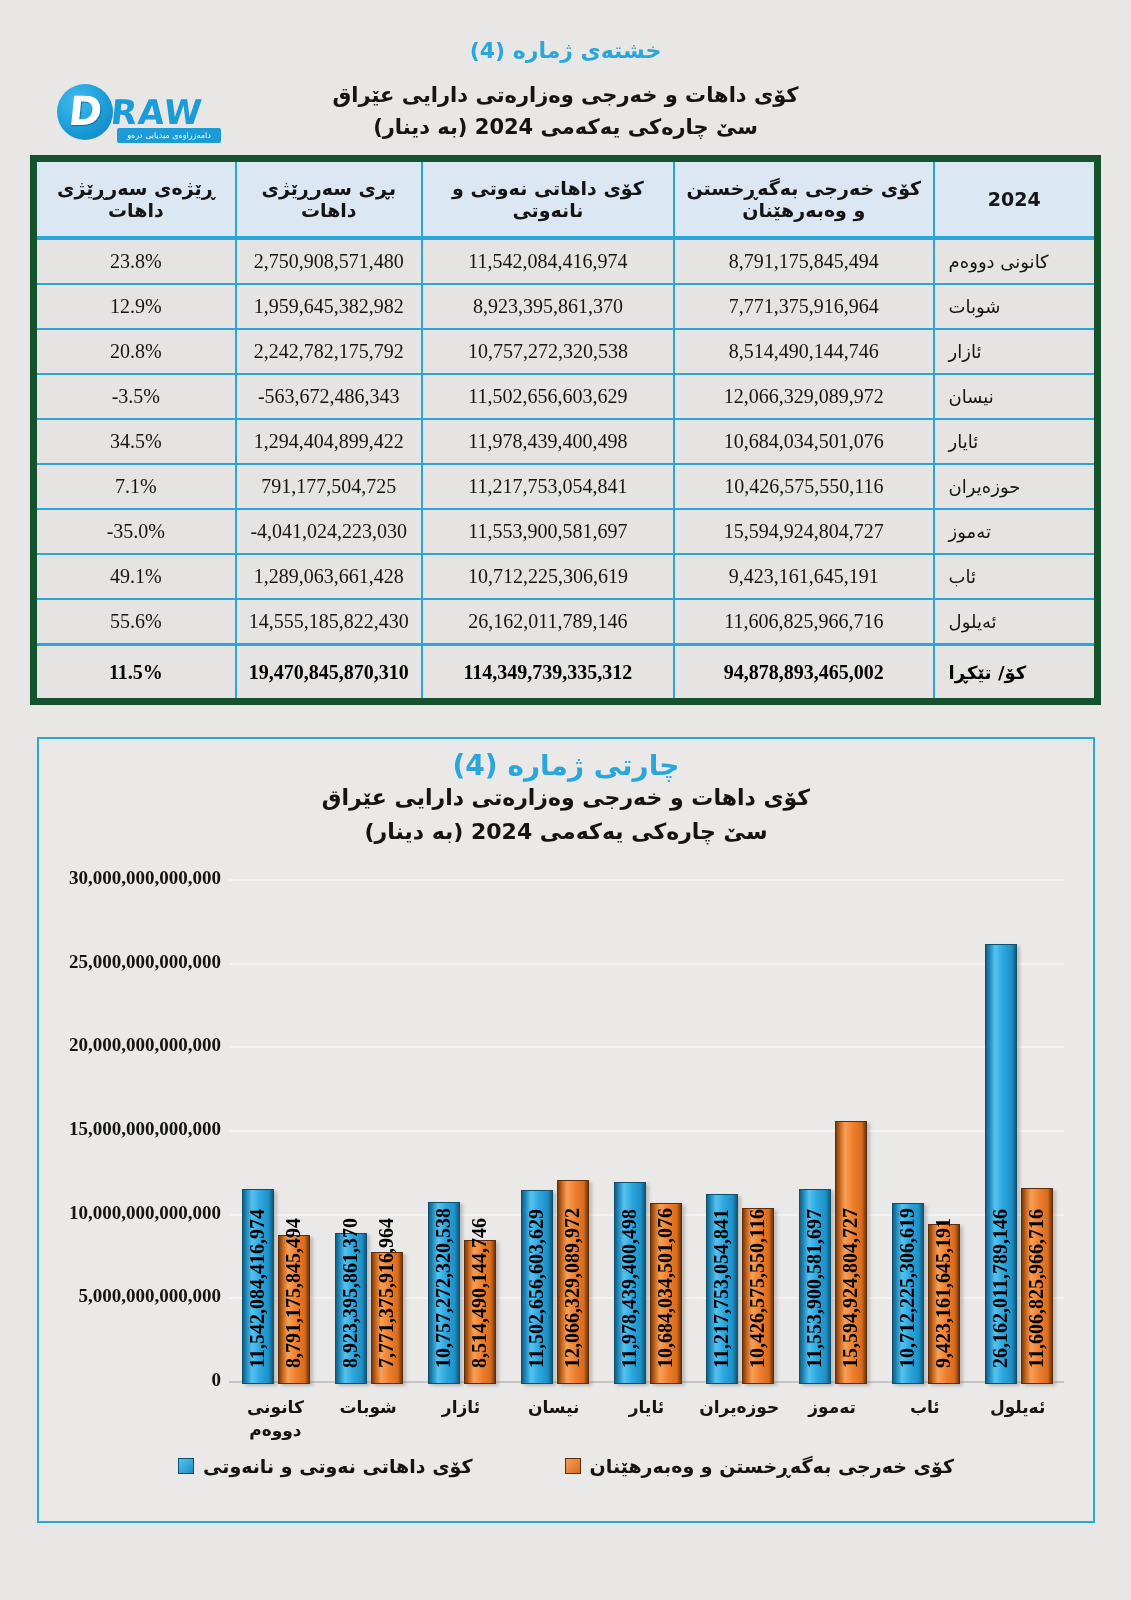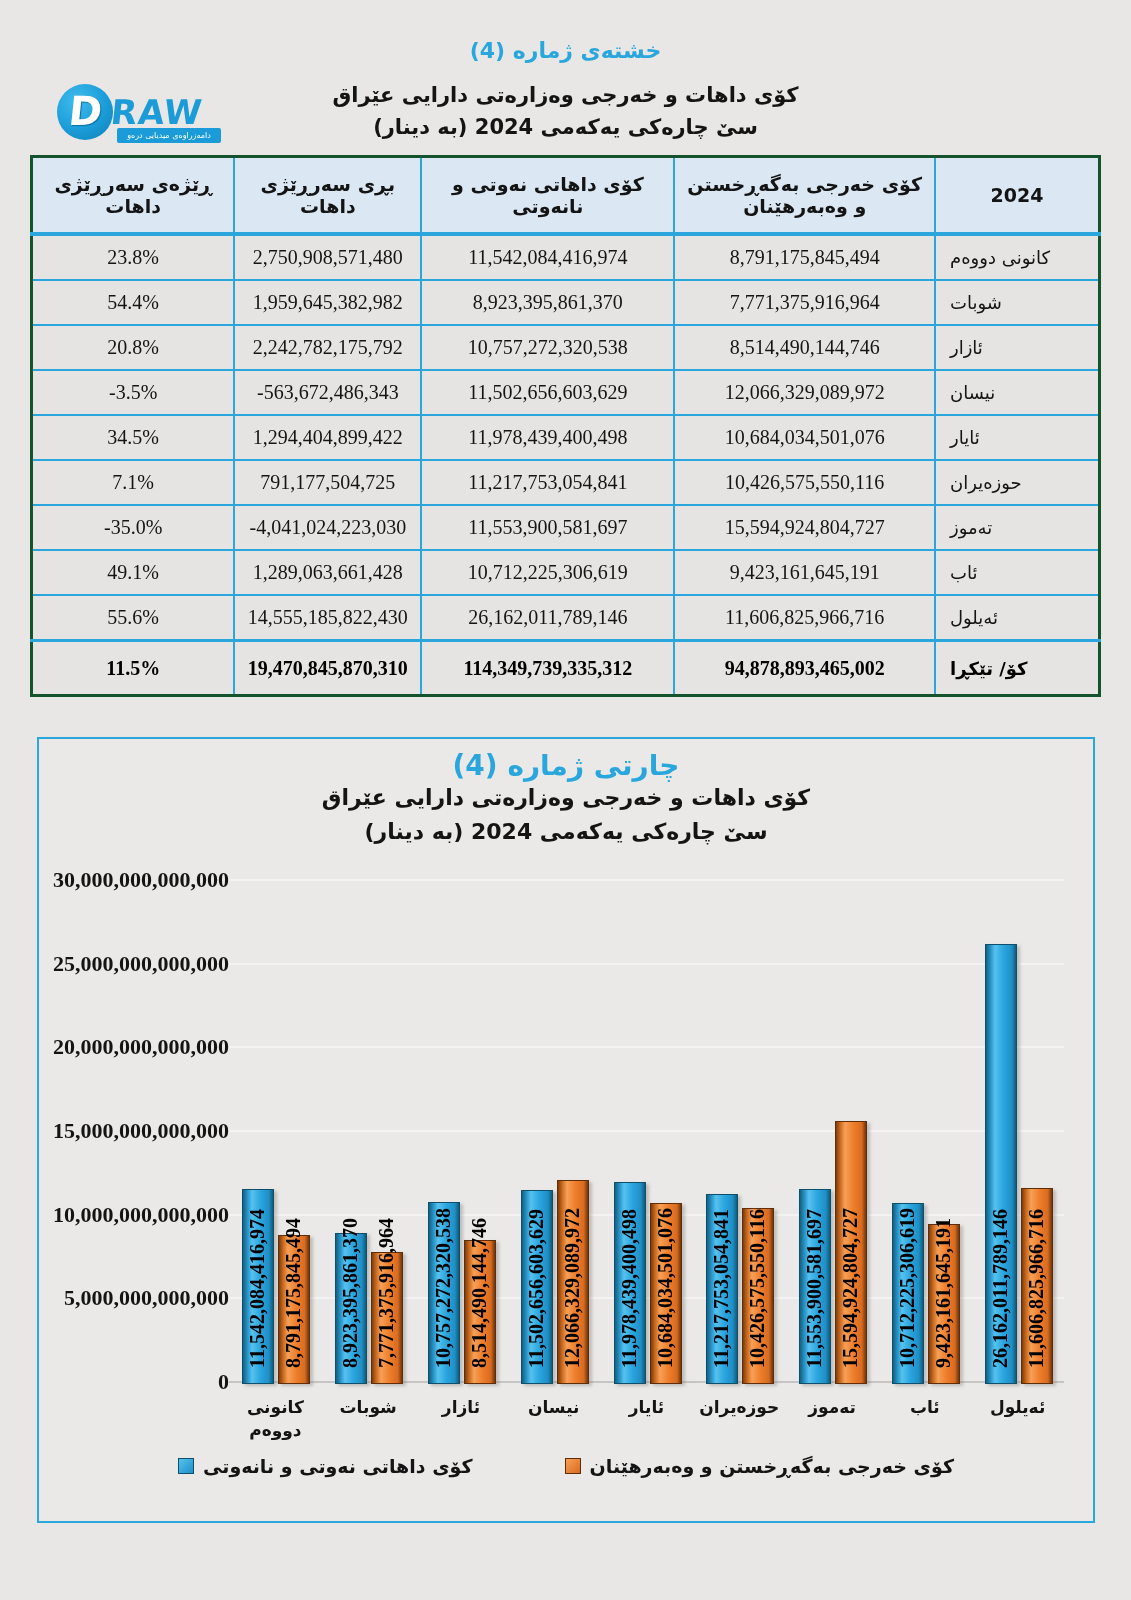--- a/index.html
+++ b/index.html
@@ -20,21 +20,21 @@
     font-family:"DejaVu Sans",sans-serif;transform:skewX(-6deg);text-shadow:1px 1px 1px #0c6e9e;}
   .logo-raw{position:absolute;left:54px;top:8px;color:#1b9cd8;font-weight:bold;font-size:34px;
     letter-spacing:1px;font-family:"DejaVu Sans",sans-serif;transform:skewX(-6deg);}
   .logo-tag{position:absolute;left:60px;top:44px;width:104px;height:15px;background:#1b9cd8;
     border-radius:2px;color:#fff;font-size:8px;line-height:15px;text-align:center;direction:rtl;}
 
   
   table.fin{position:absolute;top:155px;left:30px;width:1071px;border-collapse:collapse;
     table-layout:fixed;direction:ltr;}
   table.fin th,table.fin td{border:2px solid #2aa6dc;padding:0 6px;overflow:hidden;}
-  table.fin{border:3px solid #14532d;}
+  table.fin{border:7px solid #14532d;}
   table.fin thead th{height:74px;background:#dbe7f3;color:#141414;font-weight:bold;
     font-size:19px;direction:rtl;border-bottom:4px solid #2aa6dc;}
   table.fin tbody td{height:43px;background:#e5e4e3;font-family:"Liberation Serif","DejaVu Serif",serif;
     font-size:20px;color:#141414;text-align:center;}
   table.fin td.month{font-family:"DejaVu Sans",sans-serif;font-size:18px;direction:rtl;
     text-align:left;padding-left:14px;}
   table.fin tfoot td{height:52px;background:#e5e4e3;font-family:"Liberation Serif","DejaVu Serif",serif;
     font-size:20px;font-weight:bold;text-align:center;border-top:3px solid #2aa6dc;}
   table.fin tfoot td.month{font-family:"DejaVu Sans",sans-serif;font-size:18px;direction:rtl;
     text-align:left;padding-left:14px;}
@@ -46,22 +46,22 @@
   .chart-panel{position:absolute;left:37px;top:737px;width:1058px;height:786px;
     border:2px solid #29a7db;background:#eae9e8;box-sizing:border-box;}
   .ch-title1{position:absolute;top:10px;left:0;width:100%;text-align:center;color:#29a7dc;
     font-weight:bold;font-size:28px;direction:rtl;}
   .ch-title2{position:absolute;top:46px;left:0;width:100%;text-align:center;color:#141414;
     font-weight:bold;font-size:22px;direction:rtl;}
   .ch-title3{position:absolute;top:80px;left:0;width:100%;text-align:center;color:#141414;
     font-weight:bold;font-size:22px;direction:rtl;}
   .gridline{position:absolute;height:2px;background:#f4f3f2;}
   .baseline{position:absolute;height:2px;background:#c6c5c4;}
-  .ytick{position:absolute;left:8px;width:182px;text-align:right;color:#141414;font-weight:bold;
-    font-size:22px;font-family:"Liberation Serif","DejaVu Serif",serif;}
+  .ytick{position:absolute;left:0;width:182px;text-align:right;color:#141414;font-weight:bold;
+    font-size:19px;font-family:"Liberation Serif","DejaVu Serif",serif;}
   .bar{position:absolute;width:30px;box-shadow:3px 2px 3px rgba(110,110,110,0.35);}
   .bar.blue{background:linear-gradient(90deg,#15607f 0%,#2490c4 14%,#56c2ef 30%,#2aa5de 58%,
     #1f8fc6 86%,#125a77 100%);border:1px solid #0e4f6b;}
   .bar.orange{background:linear-gradient(90deg,#7d3c0c 0%,#c96a1f 14%,#f7a057 30%,#ee7e2c 58%,
     #d86b1f 86%,#6f350a 100%);border:1px solid #5f2e08;}
   .bar-label{position:absolute;white-space:nowrap;transform:rotate(-90deg);transform-origin:0 100%;
     font-family:"Liberation Serif","DejaVu Serif",serif;font-weight:bold;font-size:20px;
     line-height:22px;height:22px;color:#000;}
   .xlabel{position:absolute;text-align:center;color:#141414;font-weight:bold;font-size:17px;
     line-height:1.35;direction:rtl;}
@@ -110,21 +110,21 @@
     </thead>
     <tbody id="fin-body">
         <tr>
           <td>23.8%</td>
           <td>2,750,908,571,480</td>
           <td>11,542,084,416,974</td>
           <td>8,791,175,845,494</td>
           <td class="month">کانونی دووەم</td>
         </tr>
         <tr>
-          <td>54.4%</td>
+          <td>12.9%</td>
           <td>1,959,645,382,982</td>
           <td>8,923,395,861,370</td>
           <td>7,771,375,916,964</td>
           <td class="month">شوبات</td>
         </tr>
         <tr>
           <td>20.8%</td>
           <td>2,242,782,175,792</td>
           <td>10,757,272,320,538</td>
           <td>8,514,490,144,746</td>

